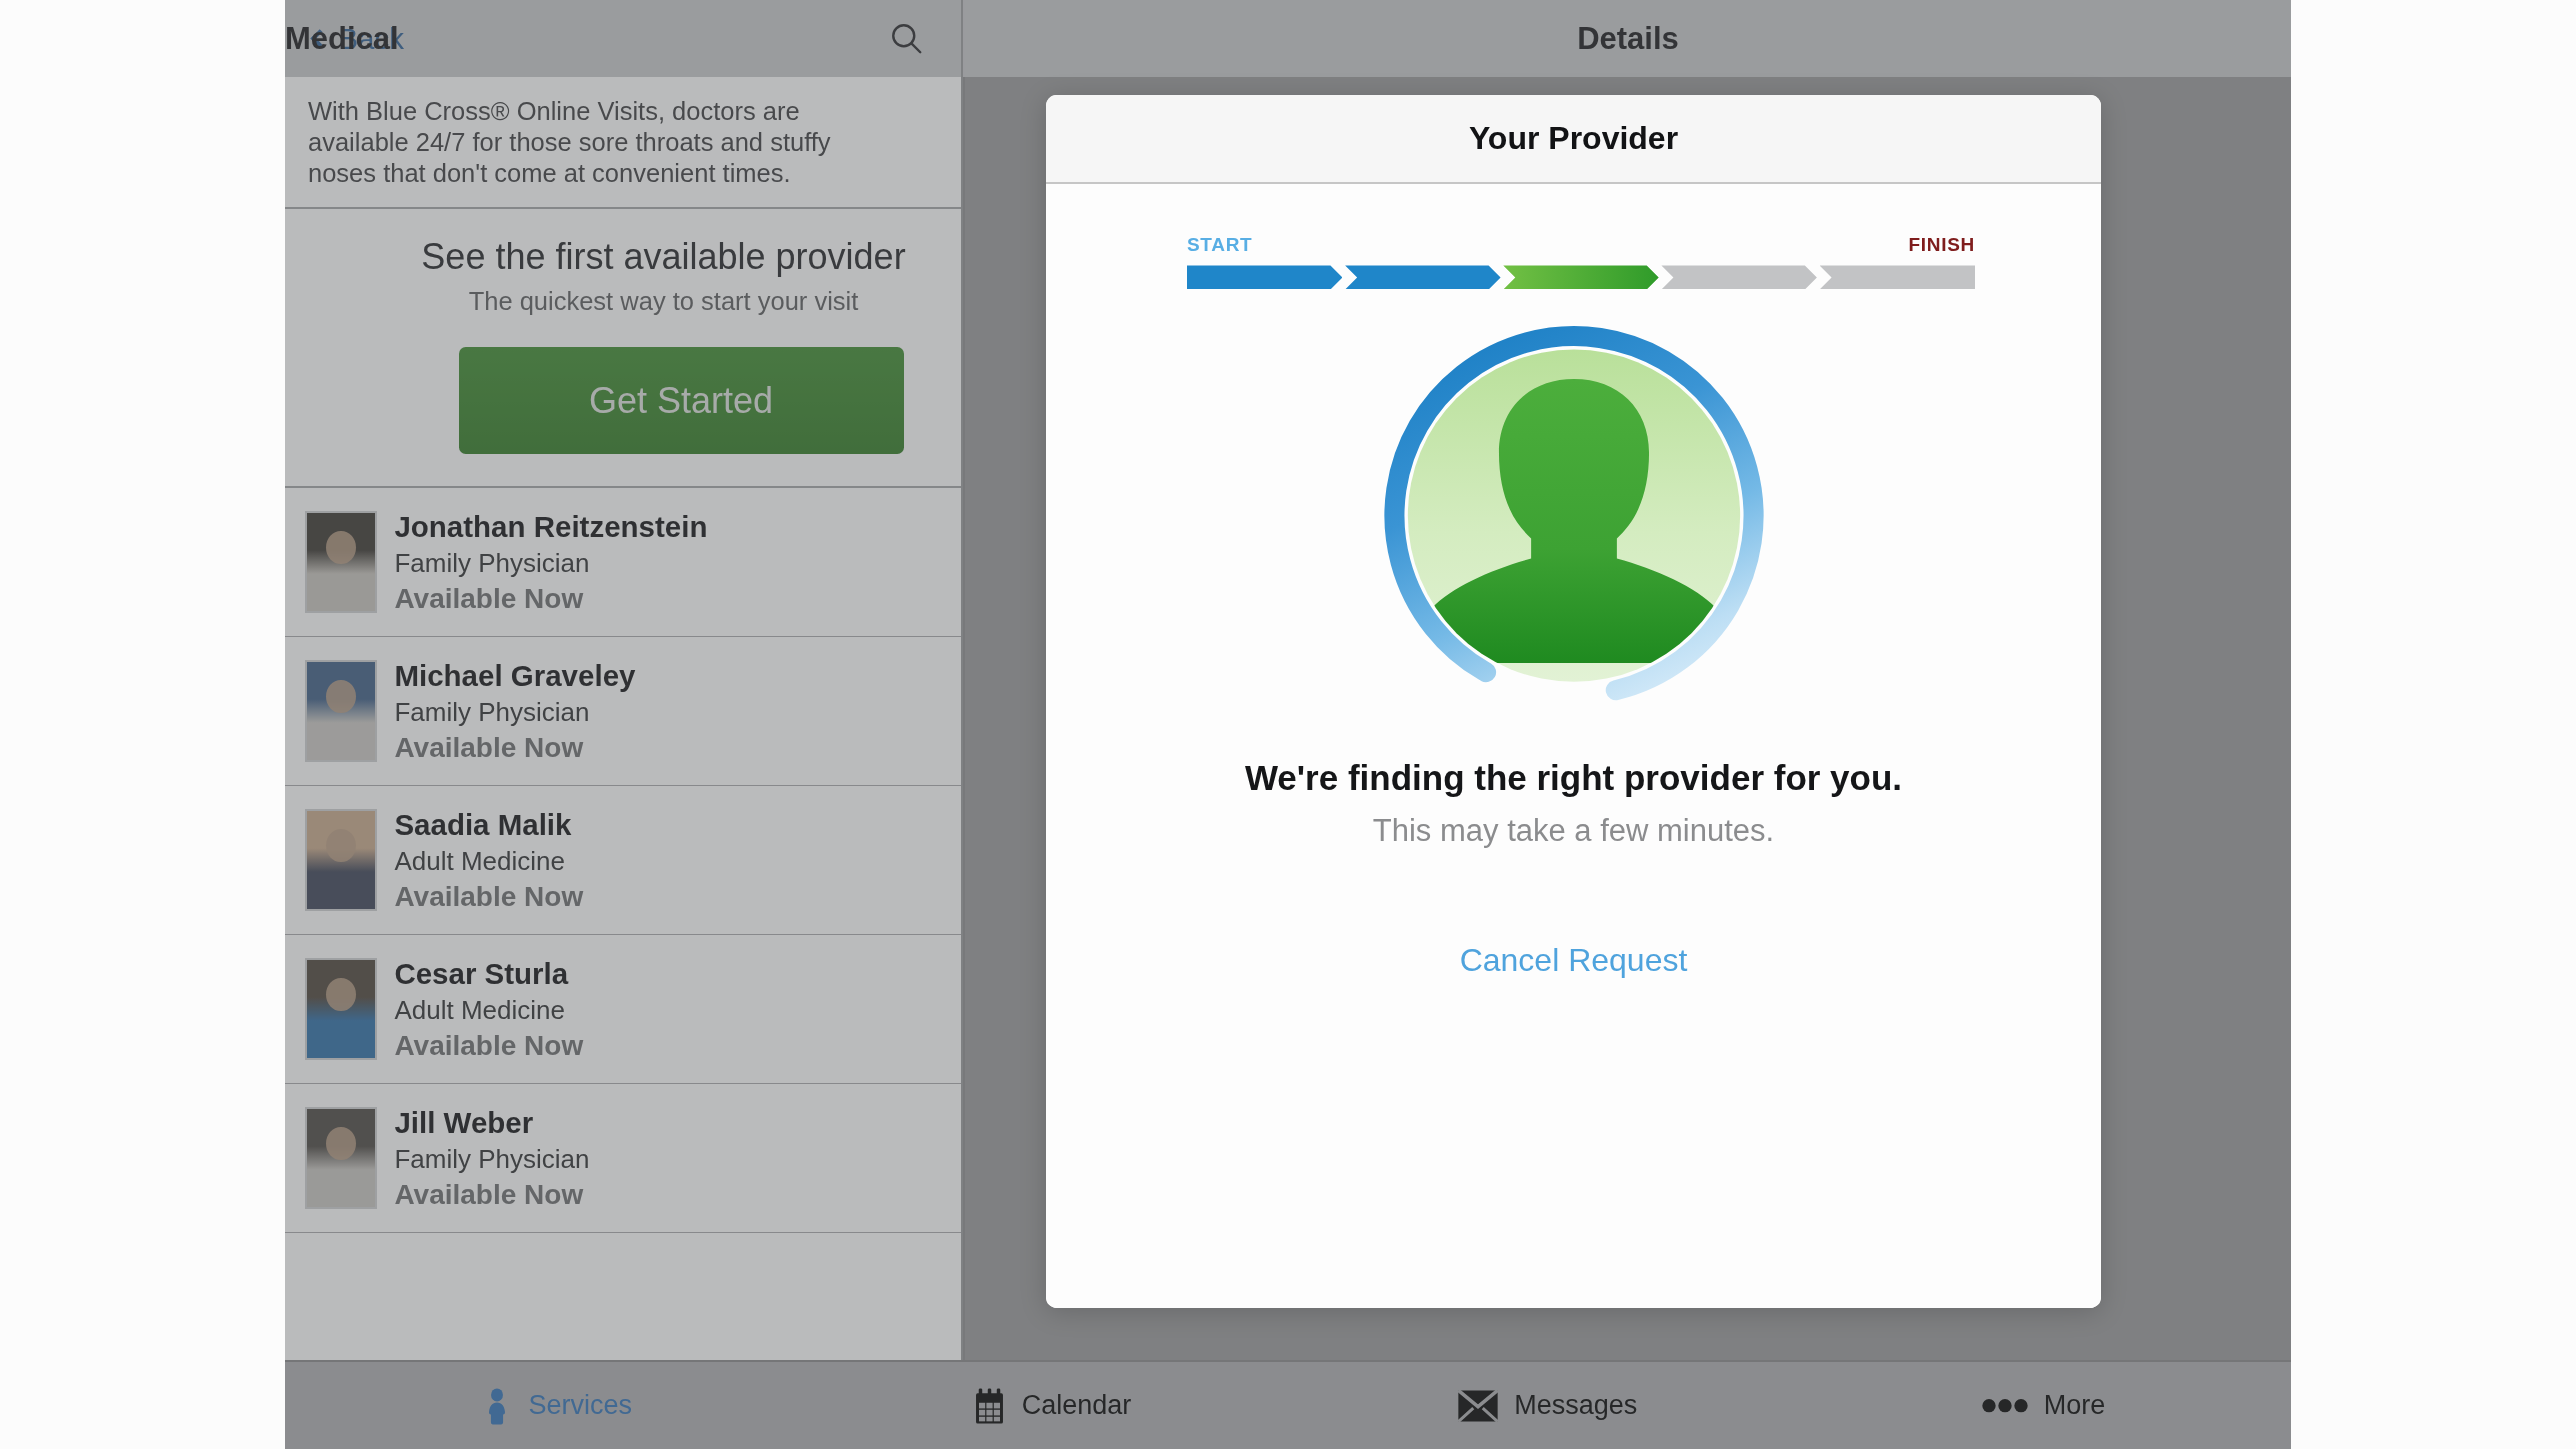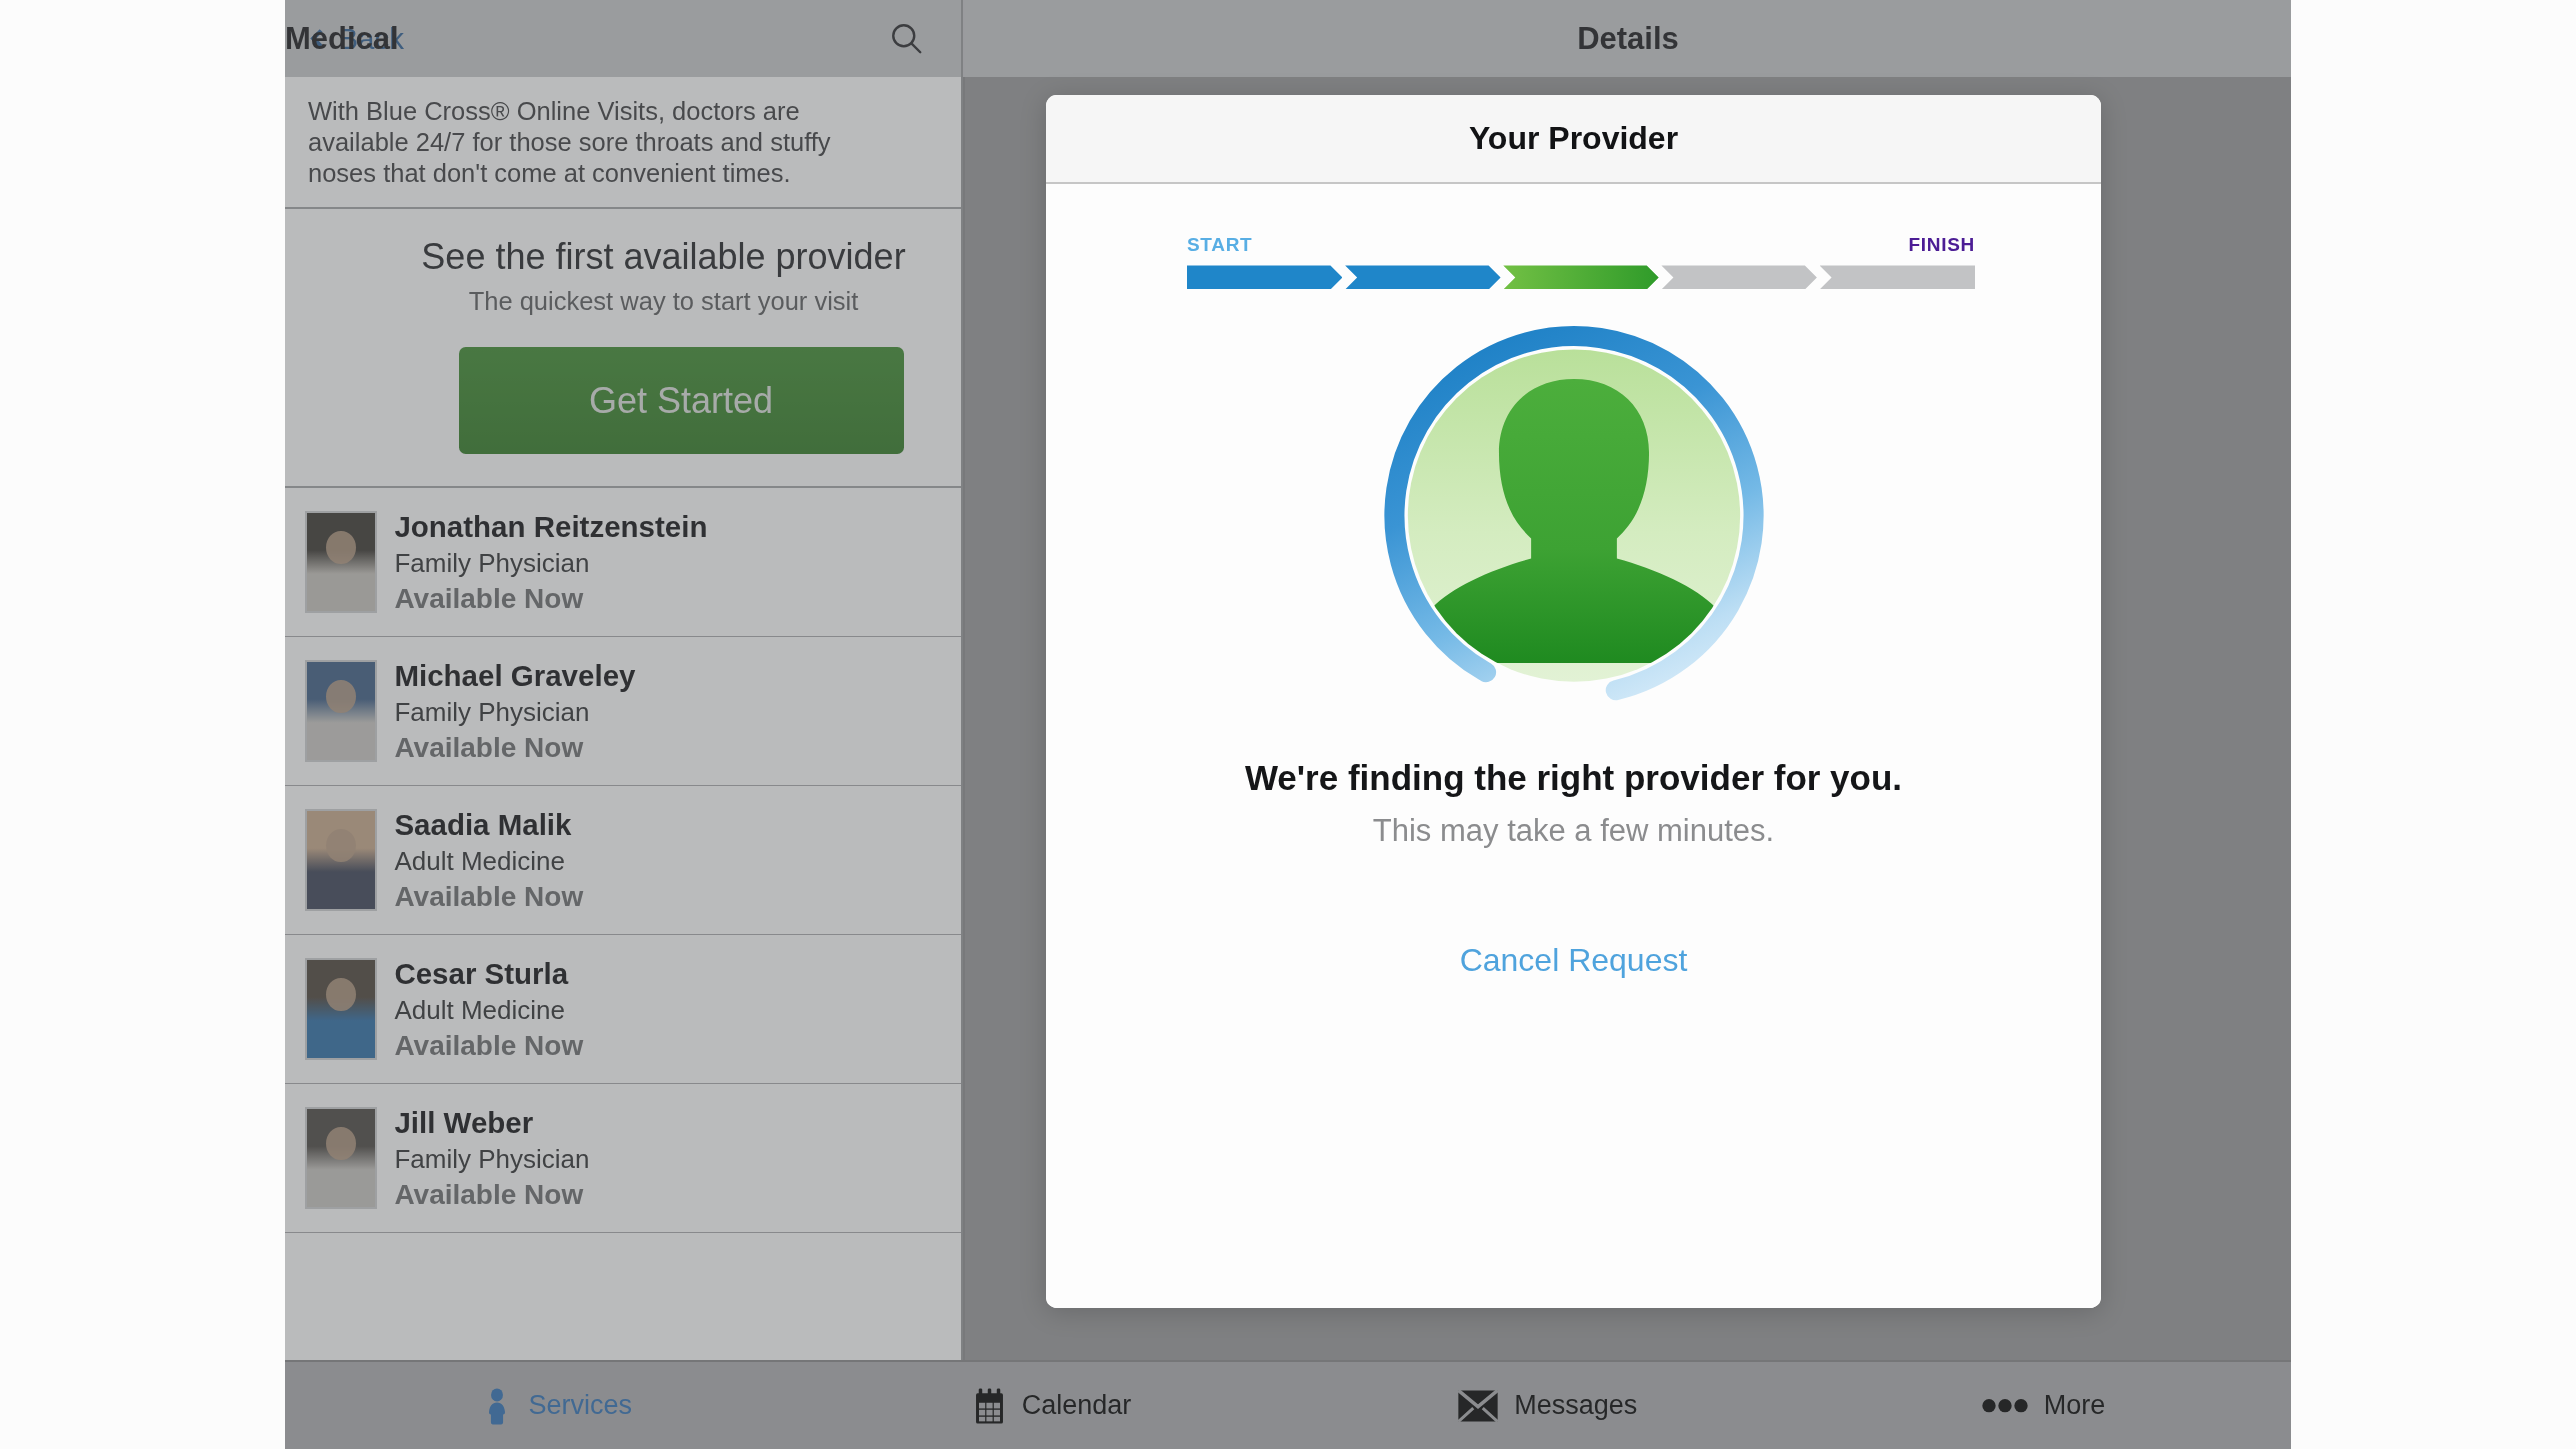--- a/index.html
+++ b/index.html
@@ -249,21 +249,21 @@
   }
   .progress-labels {
     display: flex;
     justify-content: space-between;
     font-size: 19px;
     font-weight: bold;
     letter-spacing: 0.7px;
     margin-bottom: 9.4px;
   }
   .lbl-start { color: #58aee4; }
-  .lbl-finish { color: #4c1d95; }
+  .lbl-finish { color: #7f1d1d; }
   .progress-bar {
     display: flex;
     height: 24px;
     gap: 2.7px;
   }
   .seg {
     flex: 1;
     clip-path: polygon(0 0, calc(100% - 12px) 0, 100% 50%, calc(100% - 12px) 100%, 0 100%, 12px 50%);
   }
   .seg:first-child {

